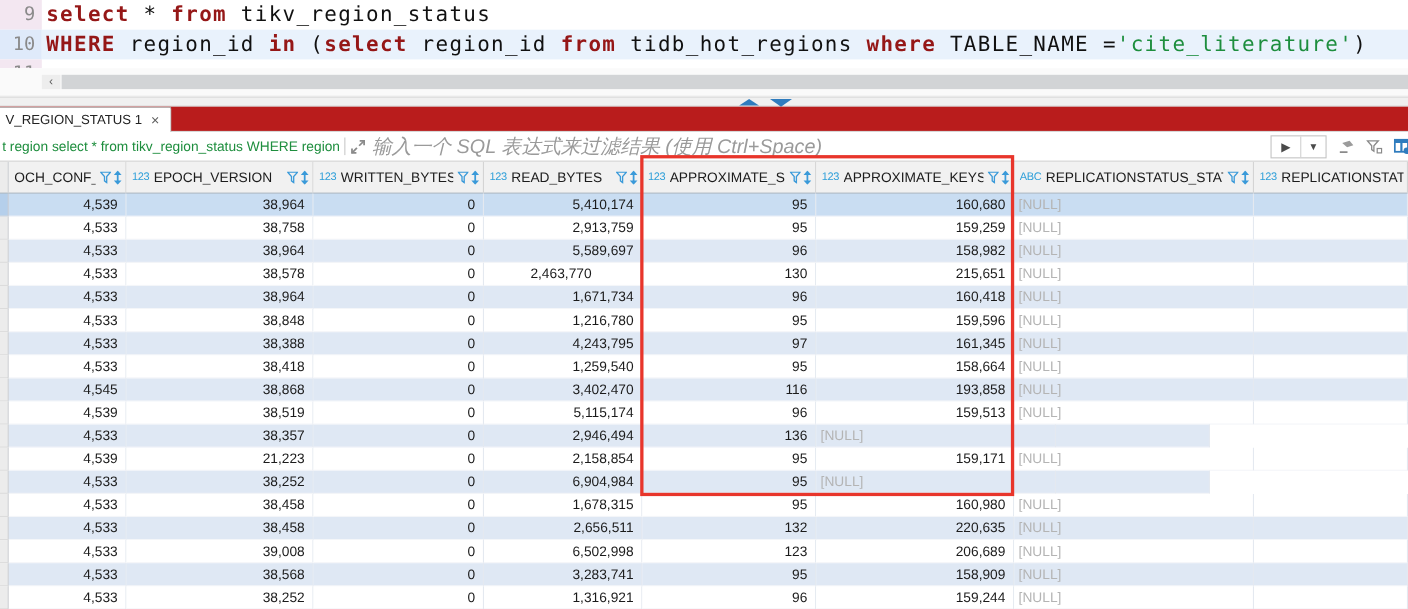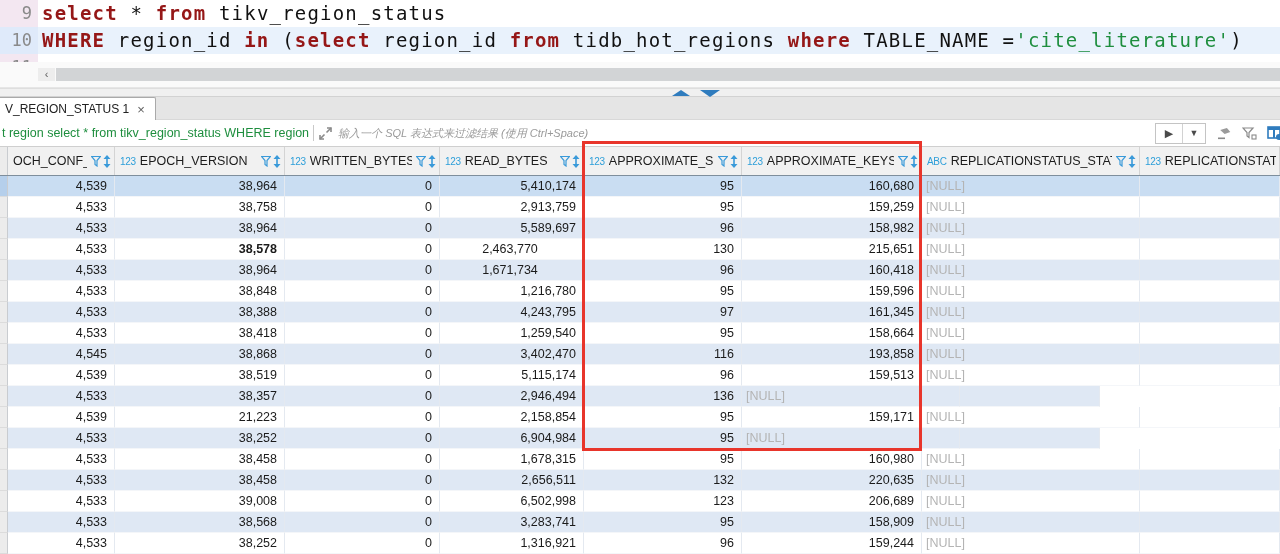--- a/index.html
+++ b/index.html
@@ -29,35 +29,35 @@
   .strack { position:absolute; left:56px; right:0; top:6px; height:13px; background:#d2d4d6; }
 
   
   .sash { position:relative; height:9px; background:#f0f0f0;
           border-top:1px solid #dedede; border-bottom:1px solid #d2d2d2; }
   .tri { position:absolute; width:0; height:0; top:1px; }
   .tri.up   { left:672px; border-left:9px solid transparent; border-right:9px solid transparent; border-bottom:6px solid #2f7cbe; }
   .tri.down { left:700px; border-left:10px solid transparent; border-right:10px solid transparent; border-top:7px solid #2f7cbe; }
 
   
-  .tabbar { position:relative; height:23px; background:#e5e5e5; border-bottom:1px solid #d8d8d8; }
+  .tabbar { position:relative; height:23px; background:#b91c1c; border-bottom:1px solid #d8d8d8; }
   .rtab { position:absolute; left:-8px; top:0; height:23px; background:#fff;
           border:1px solid #a9a9a9; border-bottom:none; border-top-right-radius:2px;
           display:flex; align-items:center; padding:0 10px 0 12px; gap:8px; }
   .rtab-label { font-size:12px; color:#222; white-space:nowrap; }
   .rtab-close { font-size:13px; color:#5f5f5f; line-height:13px; cursor:default; }
 
   
   .filterbar { position:relative; height:27px; background:#fff; border-bottom:1px solid #cfcfcf;
                display:flex; align-items:center; overflow:hidden; }
   .fquery { margin-left:2px; font-size:12.5px; color:#1e8e3e; white-space:nowrap; overflow:hidden;
             max-width:322px; flex:0 0 auto; }
   .fsep { width:1px; height:16px; background:#c9c9c9; margin:0 5px 0 4px; flex:0 0 auto; }
   .fexpand { flex:0 0 auto; margin-right:6px; }
-  .fplaceholder { font-size:11px; color:#9a9a9a; font-style:italic; white-space:nowrap; flex:1 1 auto; overflow:hidden; }
+  .fplaceholder { font-size:18px; color:#9a9a9a; font-style:italic; white-space:nowrap; flex:1 1 auto; overflow:hidden; }
   .fctrl { display:flex; align-items:center; gap:8px; flex:0 0 auto; margin-right:0; }
   .frungroup { display:flex; align-items:center; border:1px solid #c4c4c4; background:#fff; height:21px; }
   .frun { width:26px; text-align:center; color:#4a4a4a; font-size:11px; }
   .fgsep { width:1px; height:19px; background:#d2d2d2; }
   .fdrop { width:22px; text-align:center; color:#4a4a4a; font-size:9px; }
   .ficon { display:inline-flex; align-items:center; justify-content:center; width:18px; height:18px; }
   .ficon:last-child { margin-right:-4px; }
 
   
   .grid-header { display:flex; height:29px; background:#f1f1f1; border-bottom:1px solid #7e8e9c; }
@@ -320,34 +320,34 @@
         <div class="cell r" style="flex: 0 0 155px;">0</div>
         <div class="cell r" style="flex: 0 0 144px;">5,589,697</div>
         <div class="cell r" style="flex: 0 0 158px;">96</div>
         <div class="cell r" style="flex: 0 0 180px;">158,982</div>
         <div class="cell nul" style="flex: 0 0 218px;">[NULL]</div>
         <div class="cell" style="flex: 0 0 140px;"></div>
       </div>
       <div class="row">
         <div class="strip"></div>
         <div class="cell r" style="flex: 0 0 107px;">4,533</div>
-        <div class="cell r" style="flex: 0 0 170px; font-weight: bold;">38,578</div>
+        <div class="cell r" style="flex: 0 0 170px;">38,578</div>
         <div class="cell r" style="flex: 0 0 155px;">0</div>
         <div class="cell r" style="flex: 0 0 144px; text-align: center;">2,463,770</div>
         <div class="cell r" style="flex: 0 0 158px;">130</div>
         <div class="cell r" style="flex: 0 0 180px;">215,651</div>
         <div class="cell nul" style="flex: 0 0 218px;">[NULL]</div>
         <div class="cell" style="flex: 0 0 140px;"></div>
       </div>
       <div class="row alt">
         <div class="strip"></div>
         <div class="cell r" style="flex: 0 0 107px;">4,533</div>
         <div class="cell r" style="flex: 0 0 170px;">38,964</div>
         <div class="cell r" style="flex: 0 0 155px;">0</div>
-        <div class="cell r" style="flex: 0 0 144px; text-align: center;">1,671,734</div>
+        <div class="cell r" style="flex: 0 0 144px;">1,671,734</div>
         <div class="cell r" style="flex: 0 0 158px;">96</div>
         <div class="cell r" style="flex: 0 0 180px;">160,418</div>
         <div class="cell nul" style="flex: 0 0 218px;">[NULL]</div>
         <div class="cell" style="flex: 0 0 140px;"></div>
       </div>
       <div class="row">
         <div class="strip"></div>
         <div class="cell r" style="flex: 0 0 107px;">4,533</div>
         <div class="cell r" style="flex: 0 0 170px;">38,848</div>
         <div class="cell r" style="flex: 0 0 155px;">0</div>

